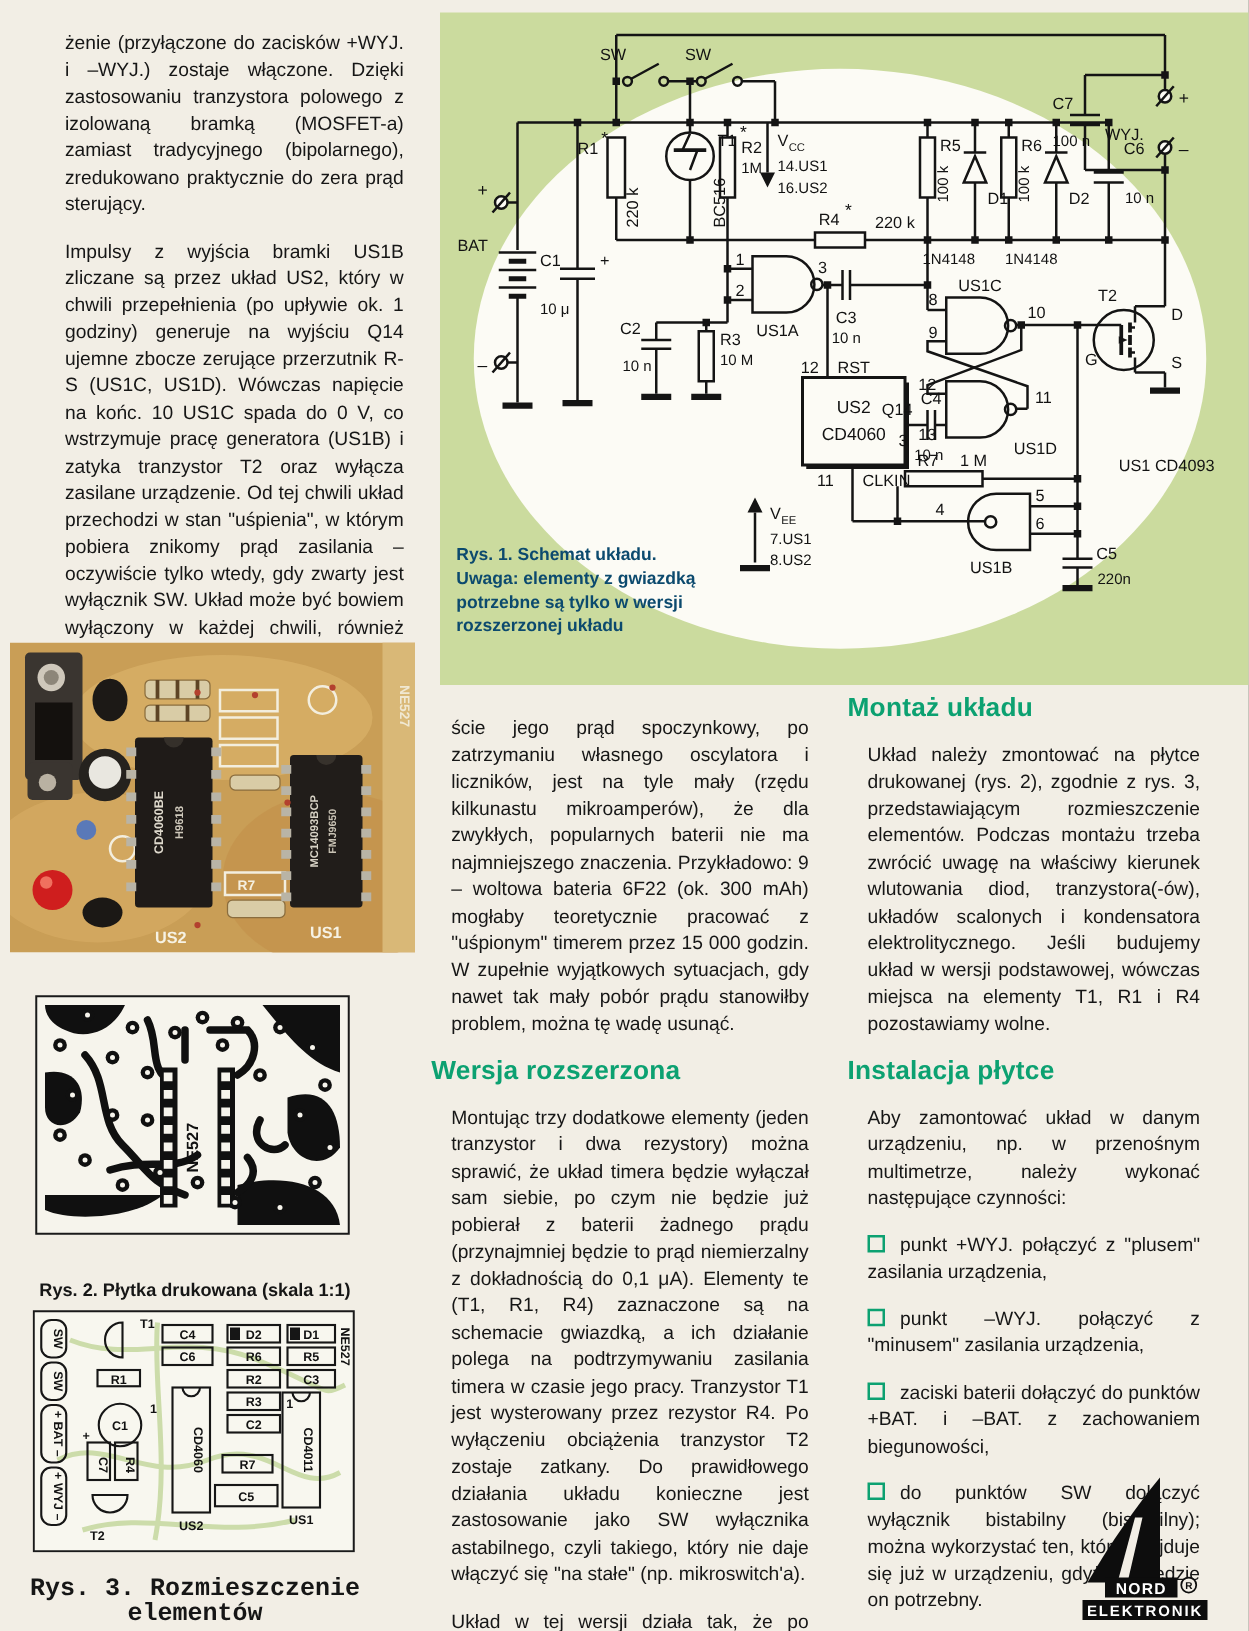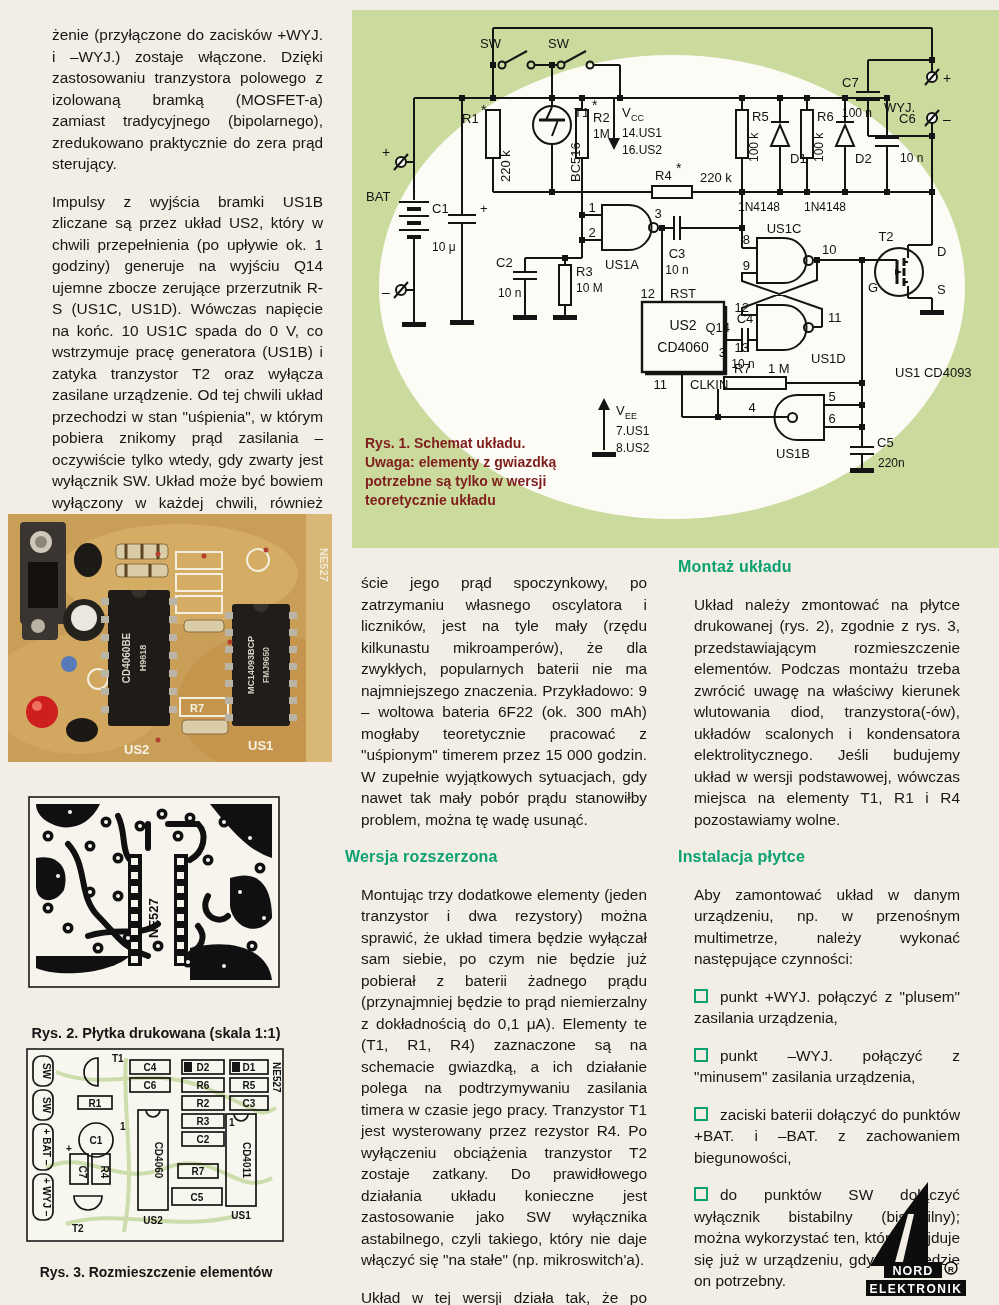--- a/index.html
+++ b/index.html
@@ -4,46 +4,46 @@
 <style>
   html,body{margin:0;padding:0;background:#8a8a84;}
   .page{position:relative;width:999px;height:1305px;background:#f2eee5;
         font-family:"Liberation Sans",sans-serif;color:#161616;overflow:hidden;}
   
   .col{position:absolute;text-align:justify;font-size:15.4px;line-height:21.5px;}
   .col p{margin:16px;}
   #col1{left:36px;top:8px;width:303px;}
   #col2{left:345px;top:556px;width:318px;}
   #col3{left:678px;top:556px;width:298px;}
-  .green-h{color:#0ca171;font-size:16px;font-weight:700;margin:0 0 11px 0;letter-spacing:.2px;}
+  .green-h{color:#0ca171;font-size:21px;font-weight:700;margin:0 0 11px 0;letter-spacing:.2px;}
   #col2 .green-h{}
   .h-later{margin-top:15px;}
   .bullet{position:relative;padding-left:0;}
   .bx{display:inline-block;width:10px;height:10px;border:2px solid #0ca171;margin-right:12px;
       vertical-align:-1px;background:transparent;}
   .credit{margin-top:18px;font-style:italic;font-size:15.5px;line-height:22px;text-align:left;}
   
   .panel{position:absolute;left:352px;top:10px;width:647px;height:538px;background:#cbdb9e;}
   .panel .oval{position:absolute;left:27px;top:45px;width:586px;height:464px;border-radius:50%;
                background:#fcfbf5;}
   .panel svg{position:absolute;left:0;top:0;}
   .fig1cap{position:absolute;left:13px;top:424px;width:218px;font-size:14px;line-height:19px;
-           font-weight:700;color:#7f1d1d;}
+           font-weight:700;color:#0c4a6e;}
   
   .sch text{font-family:"Liberation Sans",sans-serif;font-size:13px;fill:#121212;}
   .sch .fs12{font-size:12px;} .sch .fs9{font-size:9px;}
   .sch .fs14{font-size:14px;} .sch .mid{text-anchor:middle;} .sch .end{text-anchor:end;}
   
   .photo{position:absolute;left:8px;top:514px;width:324px;height:248px;}
   .fig2{position:absolute;left:28px;top:796px;width:252px;height:192px;}
   .fig2cap{position:absolute;left:24px;top:998px;width:264px;text-align:center;
            font-weight:700;font-size:14.5px;margin-top:27px;}
   .fig3{position:absolute;left:26px;top:1048px;width:258px;height:194px;}
   .fig3cap{position:absolute;left:6px;top:1262px;width:300px;text-align:center;
-           font-weight:700;font-size:14px;line-height:20px;}
+           font-weight:700;font-size:20px;line-height:20px;font-family:Liberation Mono, monospace;}
   .f3 text{font-family:"Liberation Sans",sans-serif;font-size:10px;font-weight:700;fill:#111;}
   .pcbtxt{font-family:"Liberation Sans",sans-serif;font-weight:700;}
   .logo{position:absolute;left:848px;top:1178px;width:125px;height:122px;}
   .logo text{font-family:"Liberation Sans",sans-serif;font-weight:700;fill:#fff;}
 </style>
 </head>
 <body>
 
 <div class="page">
 
@@ -259,21 +259,21 @@
         <text x="264" y="405">V</text>
         <text x="273" y="409" class="fs9">EE</text>
         <text x="264" y="425" class="fs12">7.US1</text>
         <text x="264" y="442" class="fs12">8.US2</text>
       </g>
     </svg>
     <div class="fig1cap">
       <div>Rys. 1. Schemat układu.</div>
       <div>Uwaga: elementy z gwiazdką</div>
       <div>potrzebne są tylko w wersji</div>
-      <div>teoretycznie układu</div>
+      <div>rozszerzonej układu</div>
     </div>
   </div>
 
   <svg class="photo" viewBox="0 0 324 248">
     <rect width="324" height="248" fill="#c99e56"></rect>
     <ellipse cx="170" cy="60" rx="120" ry="50" fill="#dab26a" opacity=".7"></ellipse>
     <ellipse cx="70" cy="180" rx="90" ry="60" fill="#d8ae66" opacity=".6"></ellipse>
     <ellipse cx="260" cy="190" rx="90" ry="70" fill="#c3924c" opacity=".7"></ellipse>
     <rect x="298" y="0" width="26" height="248" fill="#d9b877"></rect>
 

